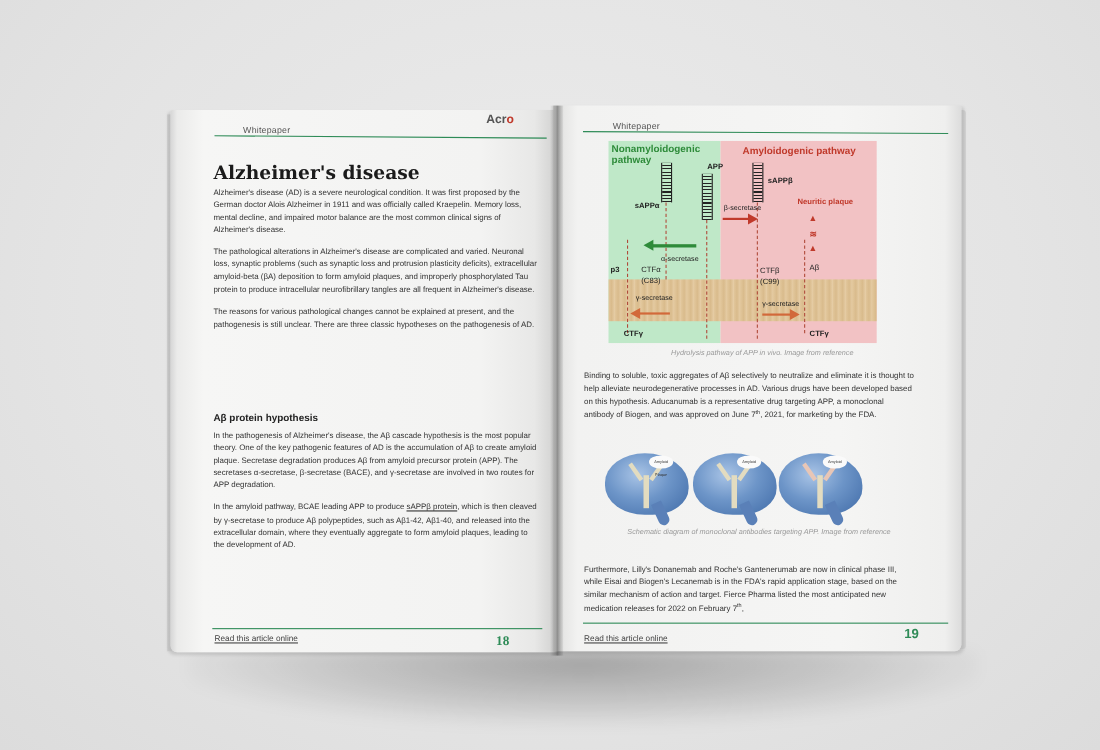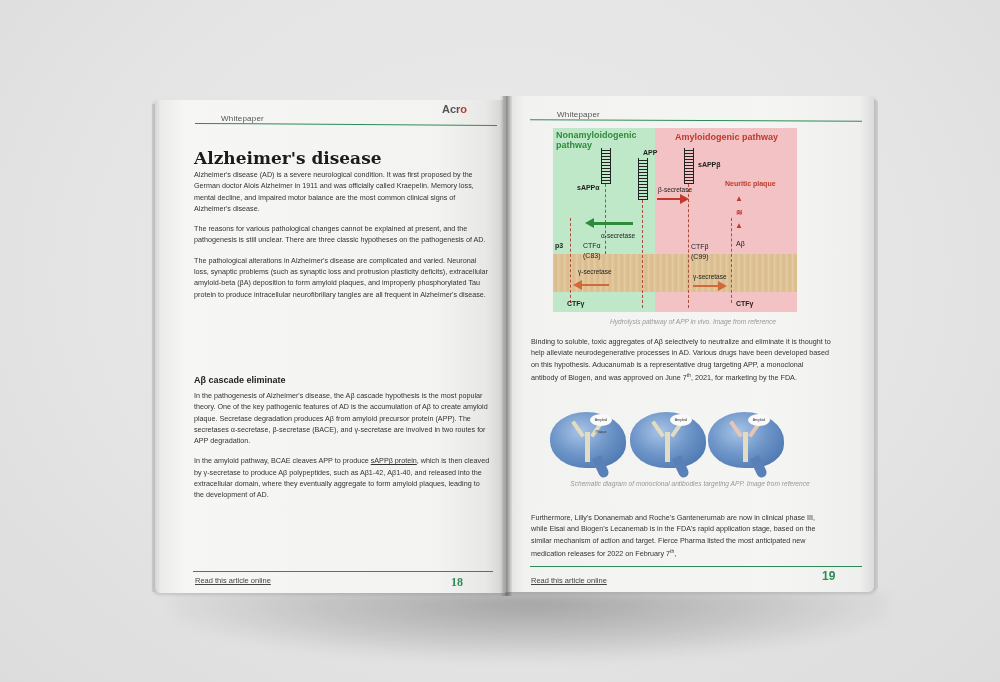--- a/index.html
+++ b/index.html
@@ -133,29 +133,29 @@
 <div class="logo" style="left:442px; top:103px;"><span>Acr</span><span class="o">o</span></div>
 <div class="rule" style="left:195px; top:124px; width:302px; transform:rotate(0.4deg);"></div>
 
 <h1 style="left:194px; top:131px;">
   <br>
   <span>Alzheimer's disease</span>
 </h1>
 
 <div class="body-text" style="left:194px; top:169px; width:296px;">
   <p>Alzheimer's disease (AD) is a severe neurological condition. It was first proposed by the German doctor Alois Alzheimer in 1911 and was officially called Kraepelin. Memory loss, mental decline, and impaired motor balance are the most common clinical signs of Alzheimer's disease.</p>
+  <p>The pathological alterations in Alzheimer's disease are complicated and varied. Neuronal loss, synaptic problems (such as synaptic loss and protrusion plasticity deficits), extracellular amyloid-beta (βA) deposition to form amyloid plaques, and improperly phosphorylated Tau protein to produce intracellular neurofibrillary tangles are all frequent in Alzheimer's disease.</p>
   <p>The reasons for various pathological changes cannot be explained at present, and the pathogenesis is still unclear. There are three classic hypotheses on the pathogenesis of AD.</p>
-  <p>The pathological alterations in Alzheimer's disease are complicated and varied. Neuronal loss, synaptic problems (such as synaptic loss and protrusion plasticity deficits), extracellular amyloid-beta (βA) deposition to form amyloid plaques, and improperly phosphorylated Tau protein to produce intracellular neurofibrillary tangles are all frequent in Alzheimer's disease.</p>
-</div>
-
-<h2 style="left:194px; top:375px;">Aβ cascade eliminate</h2>
+</div>
+
+<h2 style="left:194px; top:375px;">Aβ protein hypothesis</h2>
 
 <div class="body-text" style="left:194px; top:390px; width:296px;">
   <p>In the pathogenesis of Alzheimer's disease, the Aβ cascade hypothesis is the most popular theory. One of the key pathogenic features of AD is the accumulation of Aβ to create amyloid plaque. Secretase degradation produces Aβ from amyloid precursor protein (APP). The secretases α-secretase, β-secretase (BACE), and γ-secretase are involved in two routes for APP degradation.</p>
-  <p><span>In the amyloid pathway, BCAE cleaves APP to produce </span><span class="link">sAPPβ protein</span><span>, which is then cleaved by γ-secretase to produce Aβ polypeptides, such as Aβ1-42, Aβ1-40, and released into the extracellular domain, where they eventually aggregate to form amyloid plaques, leading to the development of AD.</span></p>
+  <p><span>In the amyloid pathway, BCAE leading APP to produce </span><span class="link">sAPPβ protein</span><span>, which is then cleaved by γ-secretase to produce Aβ polypeptides, such as Aβ1-42, Aβ1-40, and released into the extracellular domain, where they eventually aggregate to form amyloid plaques, leading to the development of AD.</span></p>
 </div>
 
 <div class="rule" style="left:193px; top:571px; width:300px;"></div>
 <a class="footer-link" style="left:195px; top:576px;">Read this article online</a>
 <div class="page-num" style="left:378px; top:575px; left:377px;"><span style="position:relative; left:74px;font-family:Liberation Serif, serif;">18</span></div>
 
 <div class="page right"></div>
 <div class="gutter"></div>
 
 <div class="running-head" style="left:531px; top:110px;">Whitepaper</div>

